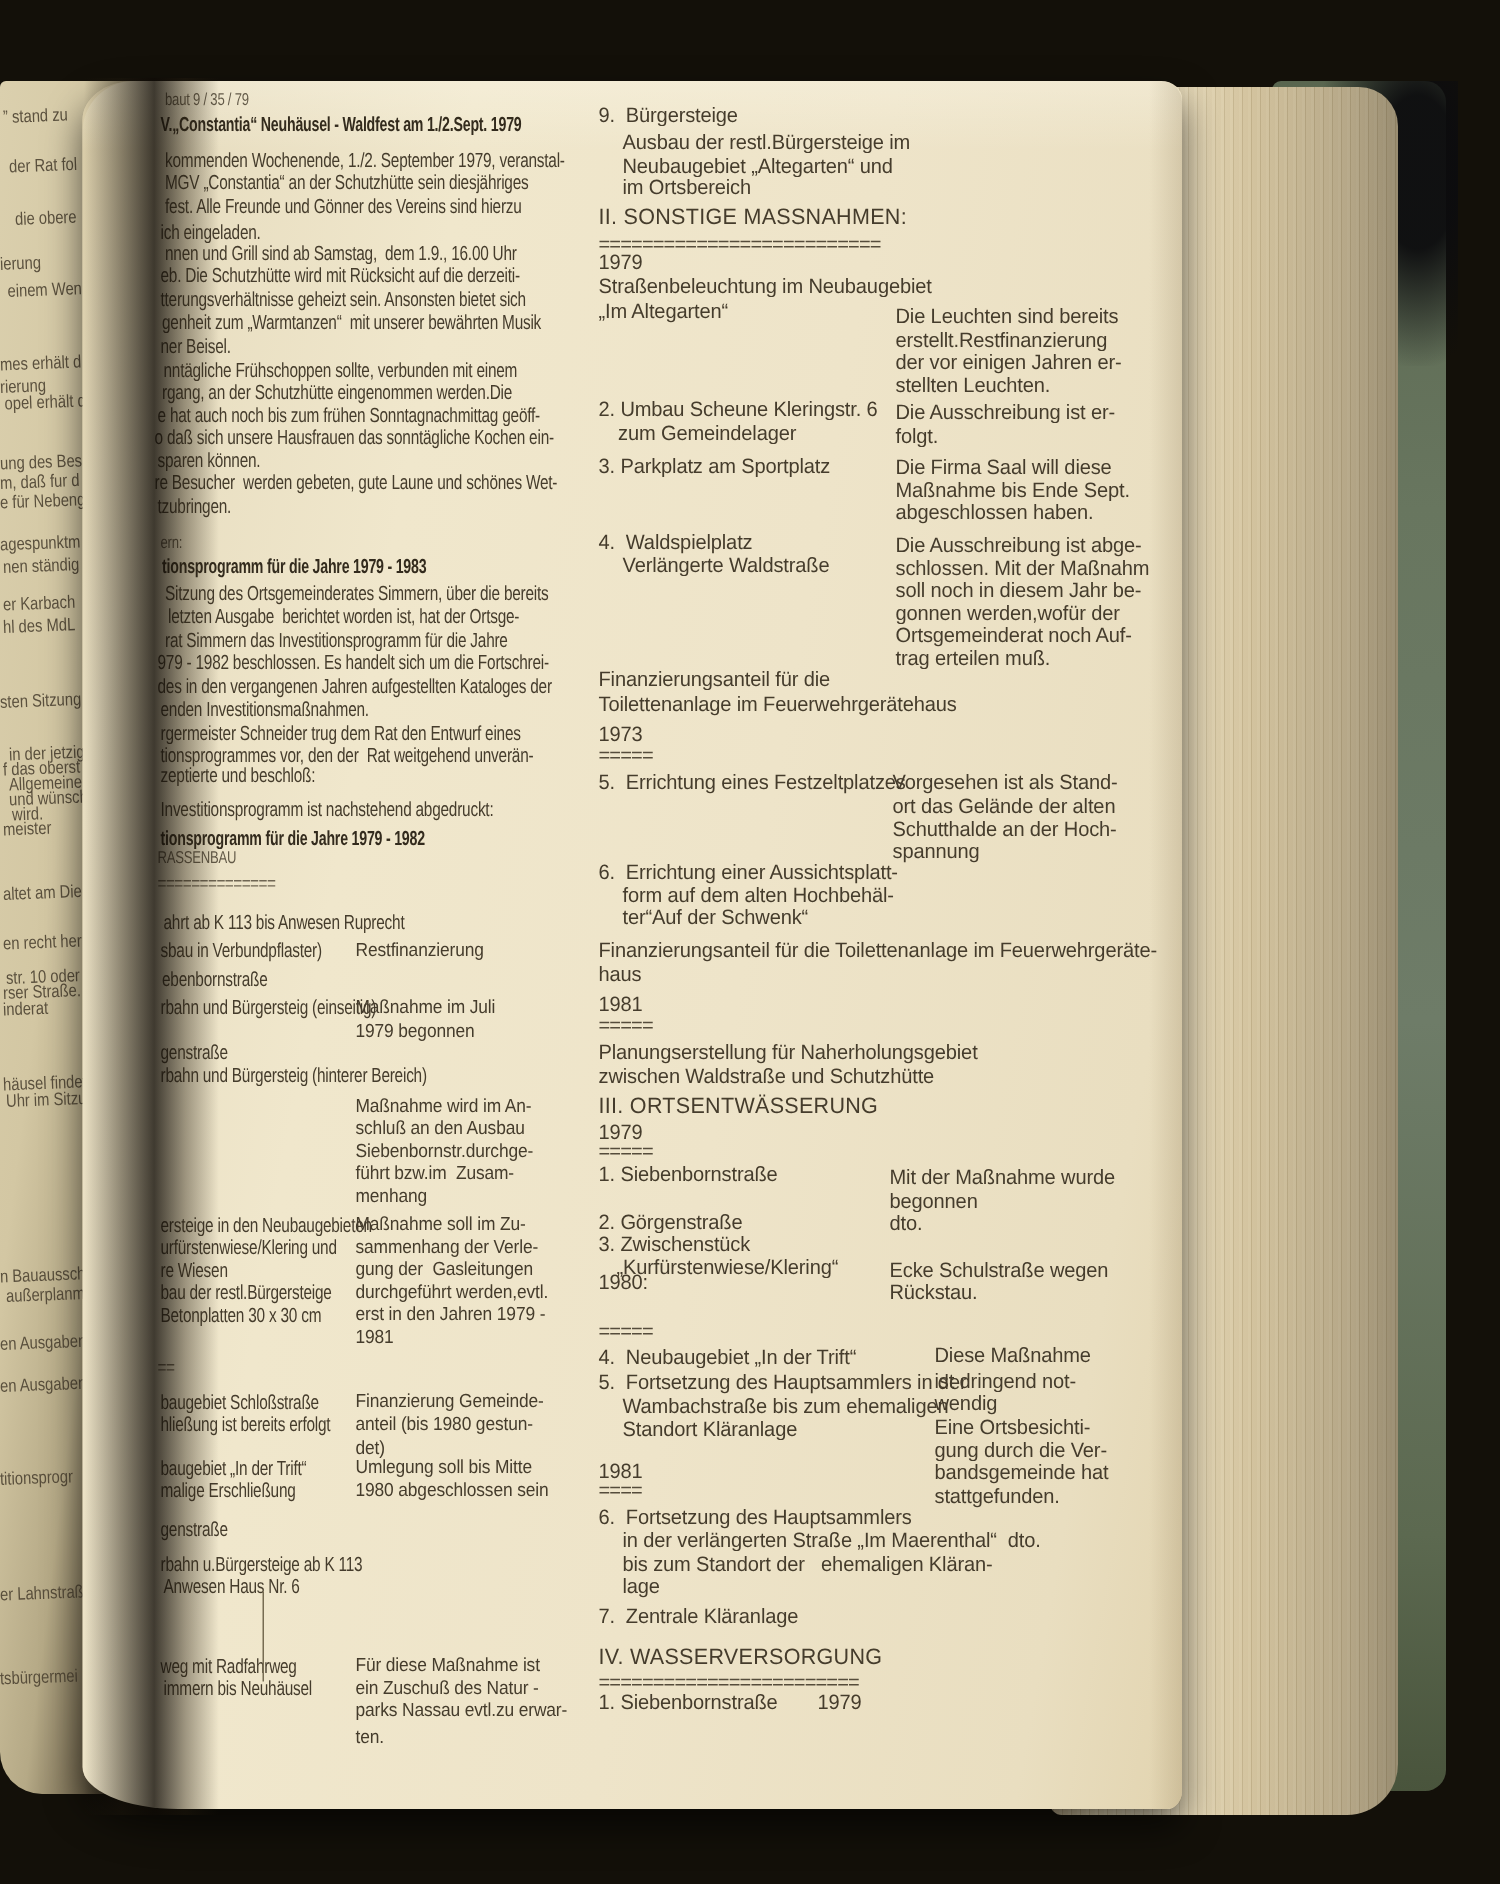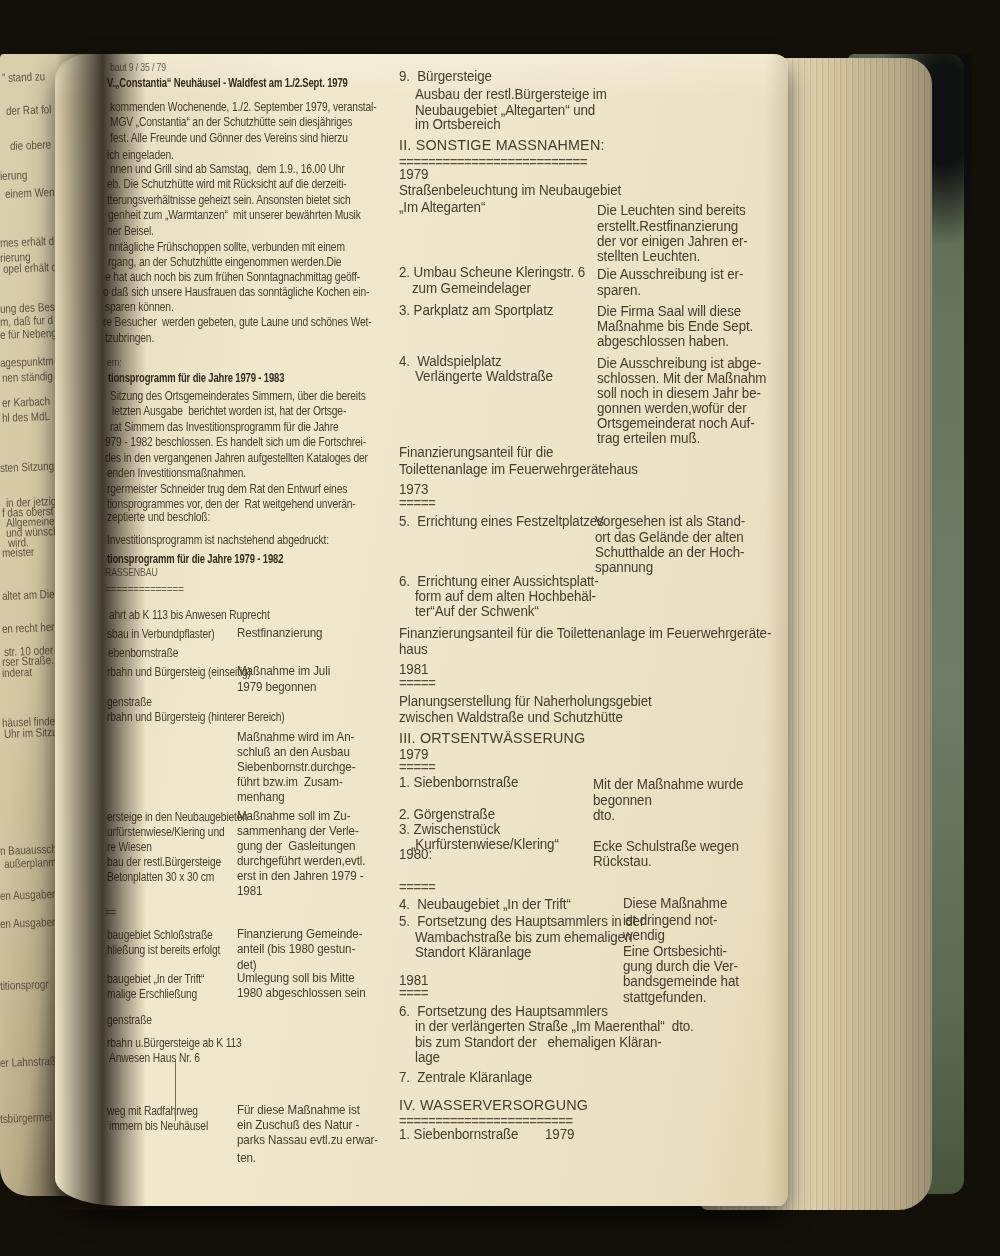--- a/index.html
+++ b/index.html
@@ -197,21 +197,21 @@
         <span class="txt" style="left: 344px; top: 114px;">1979</span>
         <span class="txt" style="left: 344px; top: 130px;">Straßenbeleuchtung im Neubaugebiet</span>
         <span class="txt" style="left: 344px; top: 147px;">„Im Altegarten“</span>
         <span class="txt st" style="left: 542px; top: 150px;">Die Leuchten sind bereits</span>
         <span class="txt st" style="left: 542px; top: 166px;">erstellt.Restfinanzierung</span>
         <span class="txt st" style="left: 542px; top: 181px;">der vor einigen Jahren er-</span>
         <span class="txt st" style="left: 542px; top: 196px;">stellten Leuchten.</span>
         <span class="txt" style="left: 344px; top: 212px;">2. Umbau Scheune Kleringstr. 6</span>
         <span class="txt st" style="left: 542px; top: 214px;">Die Ausschreibung ist er-</span>
         <span class="txt" style="left: 357px; top: 228px;">zum Gemeindelager</span>
-        <span class="txt st" style="left: 542px; top: 230px;">sparen.</span>
+        <span class="txt st" style="left: 542px; top: 230px;">folgt.</span>
         <span class="txt" style="left: 344px; top: 250px;">3. Parkplatz am Sportplatz</span>
         <span class="txt st" style="left: 542px; top: 251px;">Die Firma Saal will diese</span>
         <span class="txt st" style="left: 542px; top: 266px;">Maßnahme bis Ende Sept.</span>
         <span class="txt st" style="left: 542px; top: 281px;">abgeschlossen haben.</span>
         <span class="txt" style="left: 344px; top: 301px;">4.  Waldspielplatz</span>
         <span class="txt st" style="left: 542px; top: 303px;">Die Ausschreibung ist abge-</span>
         <span class="txt" style="left: 360px; top: 316px;">Verlängerte Waldstraße</span>
         <span class="txt st" style="left: 542px; top: 318px;">schlossen. Mit der Maßnahm</span>
         <span class="txt st" style="left: 542px; top: 333px;">soll noch in diesem Jahr be-</span>
         <span class="txt st" style="left: 542px; top: 348px;">gonnen werden,wofür der</span>

